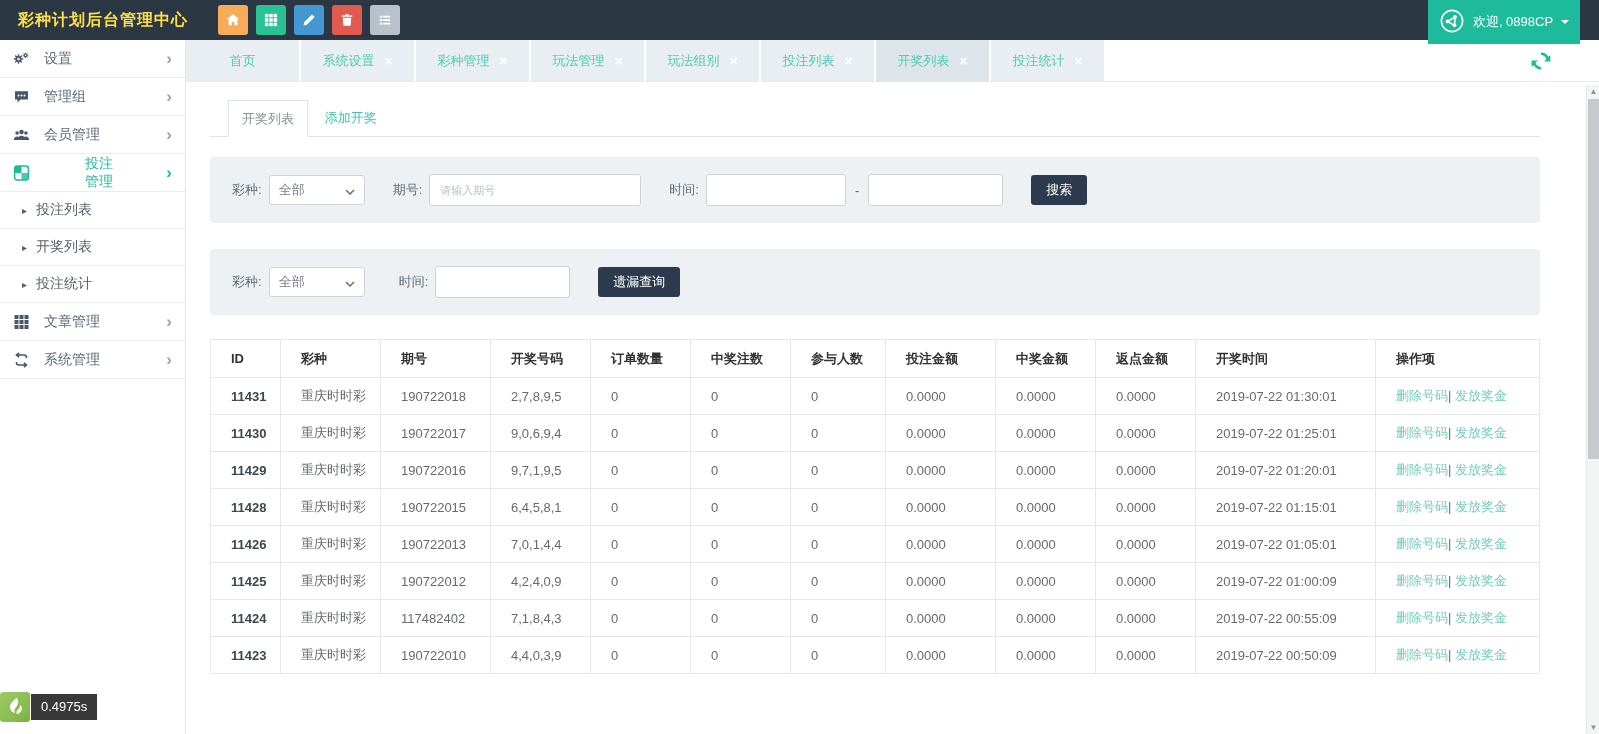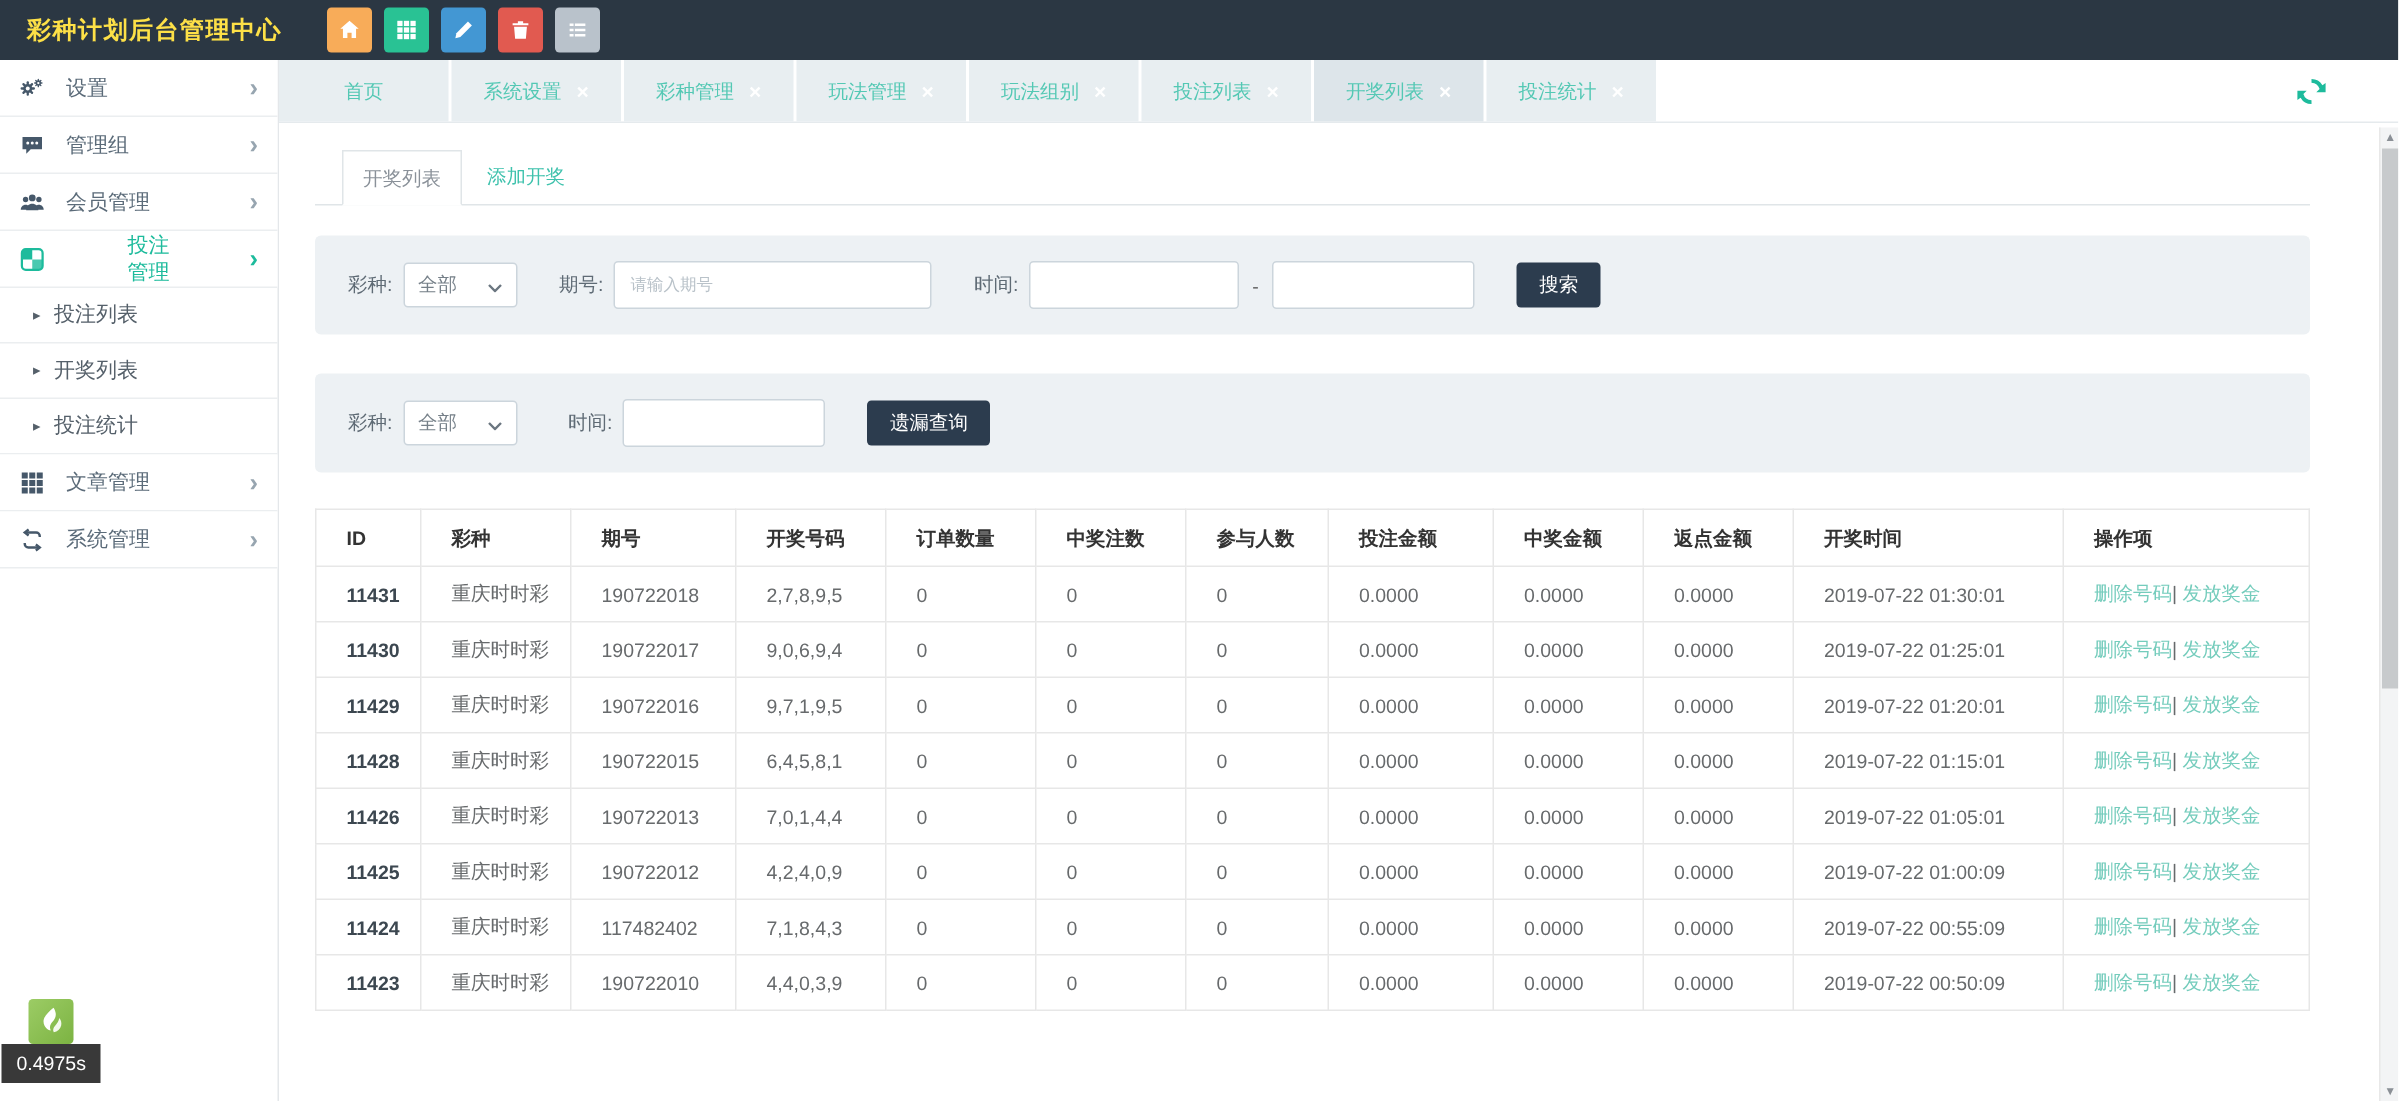--- a/index.html
+++ b/index.html
@@ -51,40 +51,40 @@
   
   .content { position:absolute; left:0; top:42px; right:13px; bottom:0; background:#fff; padding:18px 46px 0 24px; overflow:hidden; }
   .inner-tabs { border-bottom:1px solid #e0e5e8; padding-left:18px; height:37px; }
   .itab { display:inline-block; height:37px; line-height:36px; padding:0 13px; font-size:13px; vertical-align:bottom; cursor:pointer; }
   .itab.active { border:1px solid #e0e5e8; border-bottom:1px solid #fff; background:#fff; color:#8a9199; }
   .itab.link { color:#3fc2ad;text-align:center; }
 
   .panel { margin-top:20px; background:var(--panel-bg,#edf1f4); border-radius:4px; height:66px; display:flex; align-items:center; padding-left:22px; color:#5f6b75; }
   .panel.second { margin-top:26px; }
   .lbl { margin-right:7px; white-space:nowrap; }
-  .sel { width:76px; height:30px; background:#fff; border:1px solid #ccd5dc; border-radius:3px; display:flex; align-items:center; justify-content:space-between; padding:0 9px; color:#768089; cursor:pointer; }
+  .sel { width:96px; height:30px; background:#fff; border:1px solid #ccd5dc; border-radius:3px; display:flex; align-items:center; justify-content:space-between; padding:0 9px; color:#768089; cursor:pointer; }
   .inp { height:32px; background:#fff; border:1px solid #ccd5dc; border-radius:3px; padding:0 10px; font-size:11px; color:#555; font-family:inherit; outline:none; }
   .inp::placeholder { color:#b9c2c9; }
   .inp-issue { width:212px; }
   .inp-time { width:140px; }
   .inp-time2 { width:135px; }
   .ml28 { margin-left:28px; }
   .ml34 { margin-left:34px; }
   .dash { margin:0 9px; color:#666; }
   .btn-dark { background:var(--btn-dark,#2c3c4e); color:#fff; border:none; border-radius:3px; height:30px; padding:0 15px; font-size:13px; margin-left:28px; cursor:pointer; font-family:inherit; }
 
   
   table.data-table { width:100%; border-collapse:collapse; margin-top:24px; font-size:13px; color:#676a6c; table-layout:fixed; }
   .data-table th, .data-table td { border:1px solid #e7e7e7; padding:0 6px 0 20px; height:37px; text-align:left; white-space:nowrap; overflow:hidden; }
   .data-table th { color:#333; font-weight:bold; height:38px; font-size:13px; }
   .data-table td.id-cell { font-weight:bold; color:#3c4750; }
   .data-table td.action-cell a { color:var(--link-teal,#74ccbc); text-decoration:none; cursor:pointer; }
 
   
-  .footer-timer { position:absolute; left:0; bottom:12px; display:flex; align-items:center; z-index:20;flex-direction:column; }
+  .footer-timer { position:absolute; left:0; bottom:12px; display:flex; align-items:center; z-index:20; }
   .tp-logo { width:30px; height:30px; background:linear-gradient(135deg,#9ccc65,#7cb342); border-radius:3px; display:flex; align-items:center; justify-content:center; }
   .tp-logo svg { width:22px; height:22px; }
   .timer-badge { background:rgba(22,22,22,.85); color:#fff; font-size:13px; height:26px; line-height:26px; padding:0 10px; margin-left:1px; }
 </style>
 </head>
 <body>
 
 <div id="app">
 
   <div class="header">
@@ -129,20 +129,31 @@
           </span>
         </div>
         <div class="qbtn" style="background: rgb(185, 194, 203);">
           <span style="display: flex;">
             <svg viewBox="0 0 16 16">
               <path d="M2 3h3v2H2zM6 3h8v2H6zM2 7h3v2H2zM6 7h8v2H6zM2 11h3v2H2zM6 11h8v2H6z"></path>
             </svg>
           </span>
         </div>
       </div>
+    <div class="user-block">
+      <span class="u-icon"><svg viewBox="0 0 24 24" fill="none" stroke="#fff" stroke-width="1.5">
+            <circle cx="12" cy="12" r="9.8"></circle>
+            <path d="M14.8 8.2 7.9 12.4l6.4 3.6M14.8 8.2l-.5 7.8"></path>
+            <circle cx="14.8" cy="8.2" r="1.7" fill="#fff" stroke="none"></circle>
+            <circle cx="7.9" cy="12.4" r="1.7" fill="#fff" stroke="none"></circle>
+            <circle cx="14.3" cy="16" r="1.7" fill="#fff" stroke="none"></circle>
+          </svg></span>
+      <span>欢迎, 0898CP</span>
+      <span class="user-caret"></span>
+    </div>
   </div>
 
   <div class="sidebar">
       <div class="side-item">
         <span class="s-icon">
           <svg viewBox="0 0 21 16" fill="currentColor">
             <g transform="translate(0,1.2) scale(.85)">
               <g>
                 <rect x="6.9" y="1" width="2.2" height="14" rx="1"></rect>
                 <rect x="1" y="6.9" width="14" height="2.2" rx="1"></rect>

